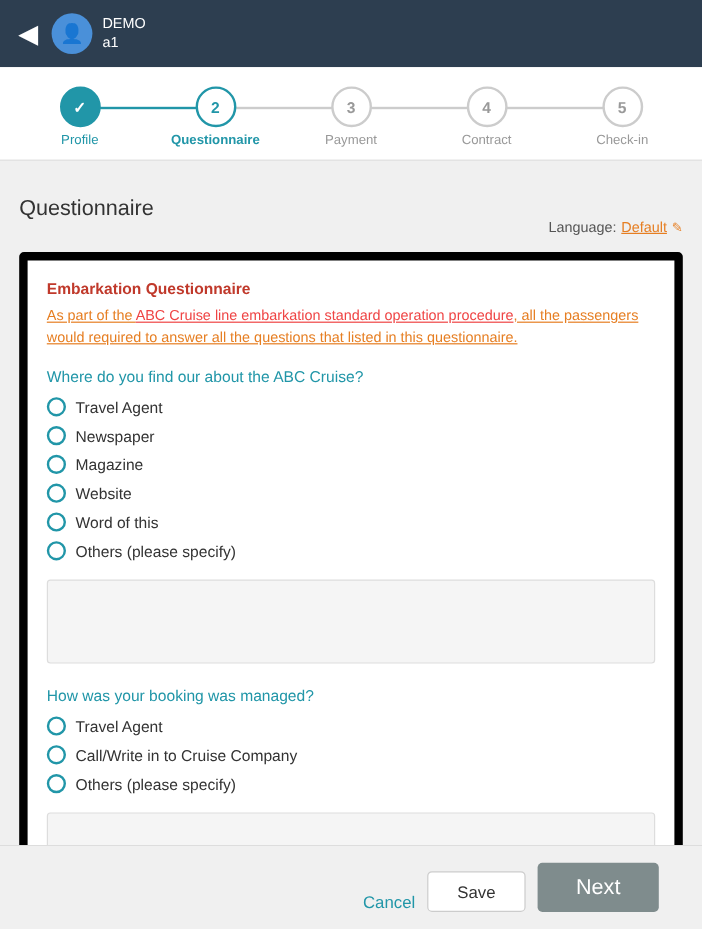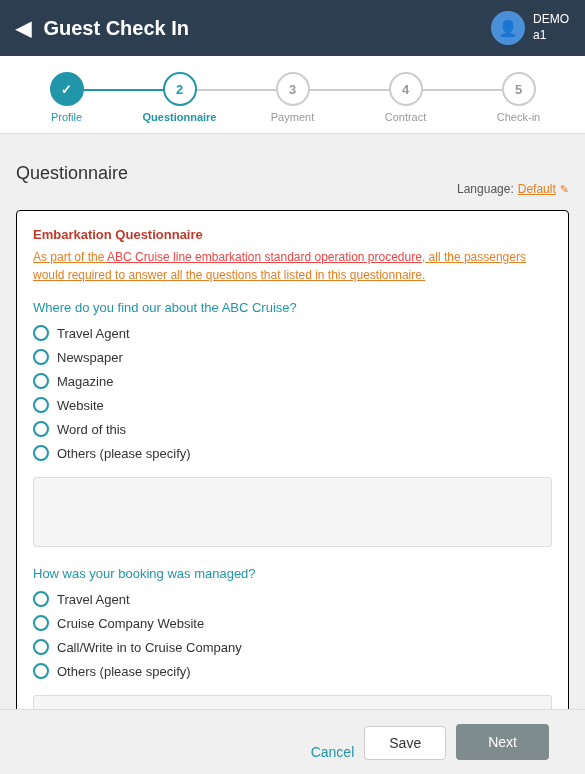--- a/index.html
+++ b/index.html
@@ -152,21 +152,21 @@
       text-decoration: underline;
     }
     .pencil-icon {
       color: #e67e22;
       font-size: 11px;
     }
 
     
     .card {
       background: white;
-      border: 1px solid #000000;
+      border: 7px solid #000000;
       border-radius: 4px;
       padding: 16px;
     }
     .section-title {
       color: #c0392b;
       font-weight: bold;
       font-size: 13px;
       margin-bottom: 6px;
     }
     .section-desc {
@@ -246,32 +246,31 @@
     }
     .btn-save {
       background: white;
       border: 1px solid #ccc;
       color: #333;
     }
     .btn-next {
       background: #7f8c8d;
       color: white;
       border: none;
-      font-size: 14px;
+      font-size: 18px;
       padding: 10px 32px;
       border-radius: 4px;
       cursor: pointer;
     }
   </style>
 </head>
 <body>
 
 <div class="header">
   <span class="header-back">◀</span>
-  <span class="header-title">Guest Check In</span>
   <div class="header-user">
     <div class="header-avatar">👤</div>
     <div class="header-username">
       <div>DEMO</div>
       <div>a1</div>
     </div>
   </div>
 </div>
 
 <div class="stepper">
@@ -356,24 +355,20 @@
     <textarea class="text-area-box" style=""></textarea>
 
     <div class="question">How was your booking was managed?</div>
 
     <div class="radio-option">
       <div class="radio-circle"></div>
       <span class="radio-label">Travel Agent</span>
     </div>
     <div class="radio-option">
       <div class="radio-circle"></div>
-      <span class="radio-label">Cruise Company Website</span>
-    </div>
-    <div class="radio-option">
-      <div class="radio-circle"></div>
       <span class="radio-label">Call/Write in to Cruise Company</span>
     </div>
     <div class="radio-option">
       <div class="radio-circle"></div>
       <span class="radio-label">Others (please specify)</span>
     </div>
 
     <textarea class="text-area-box" style="height: 40px;"></textarea>
 
   </div>

